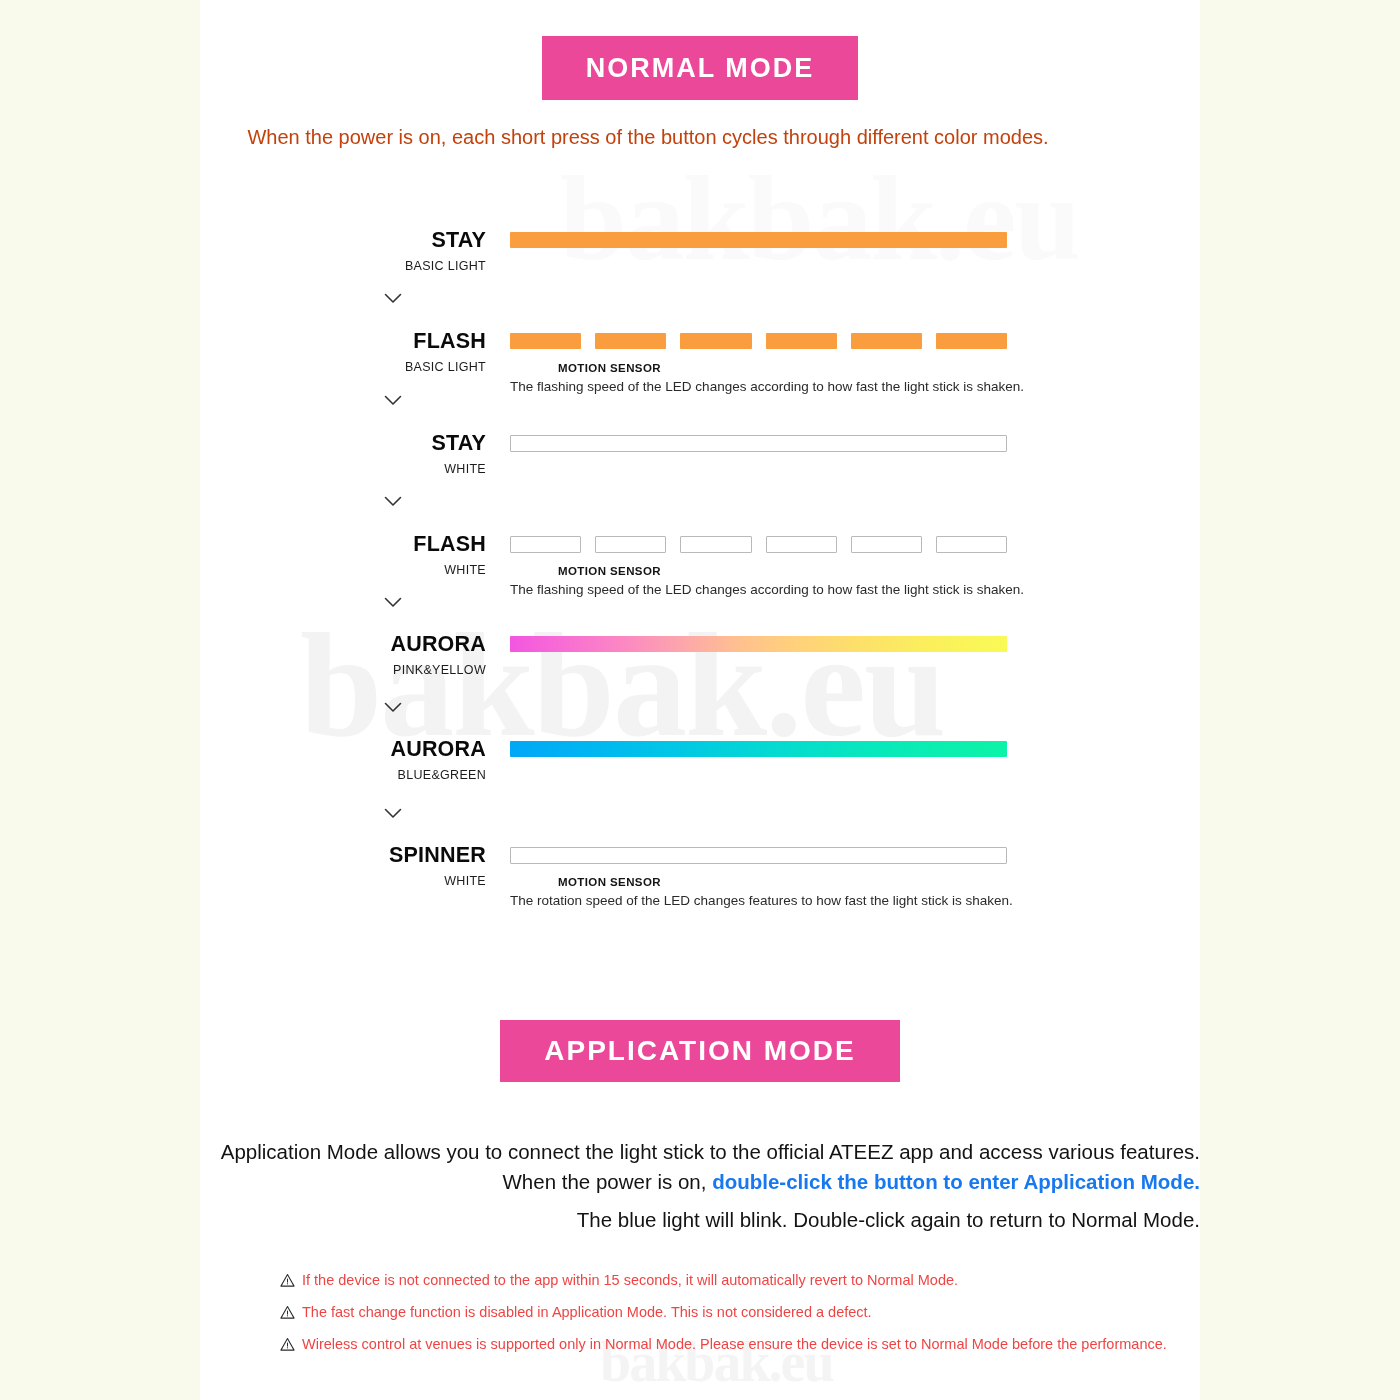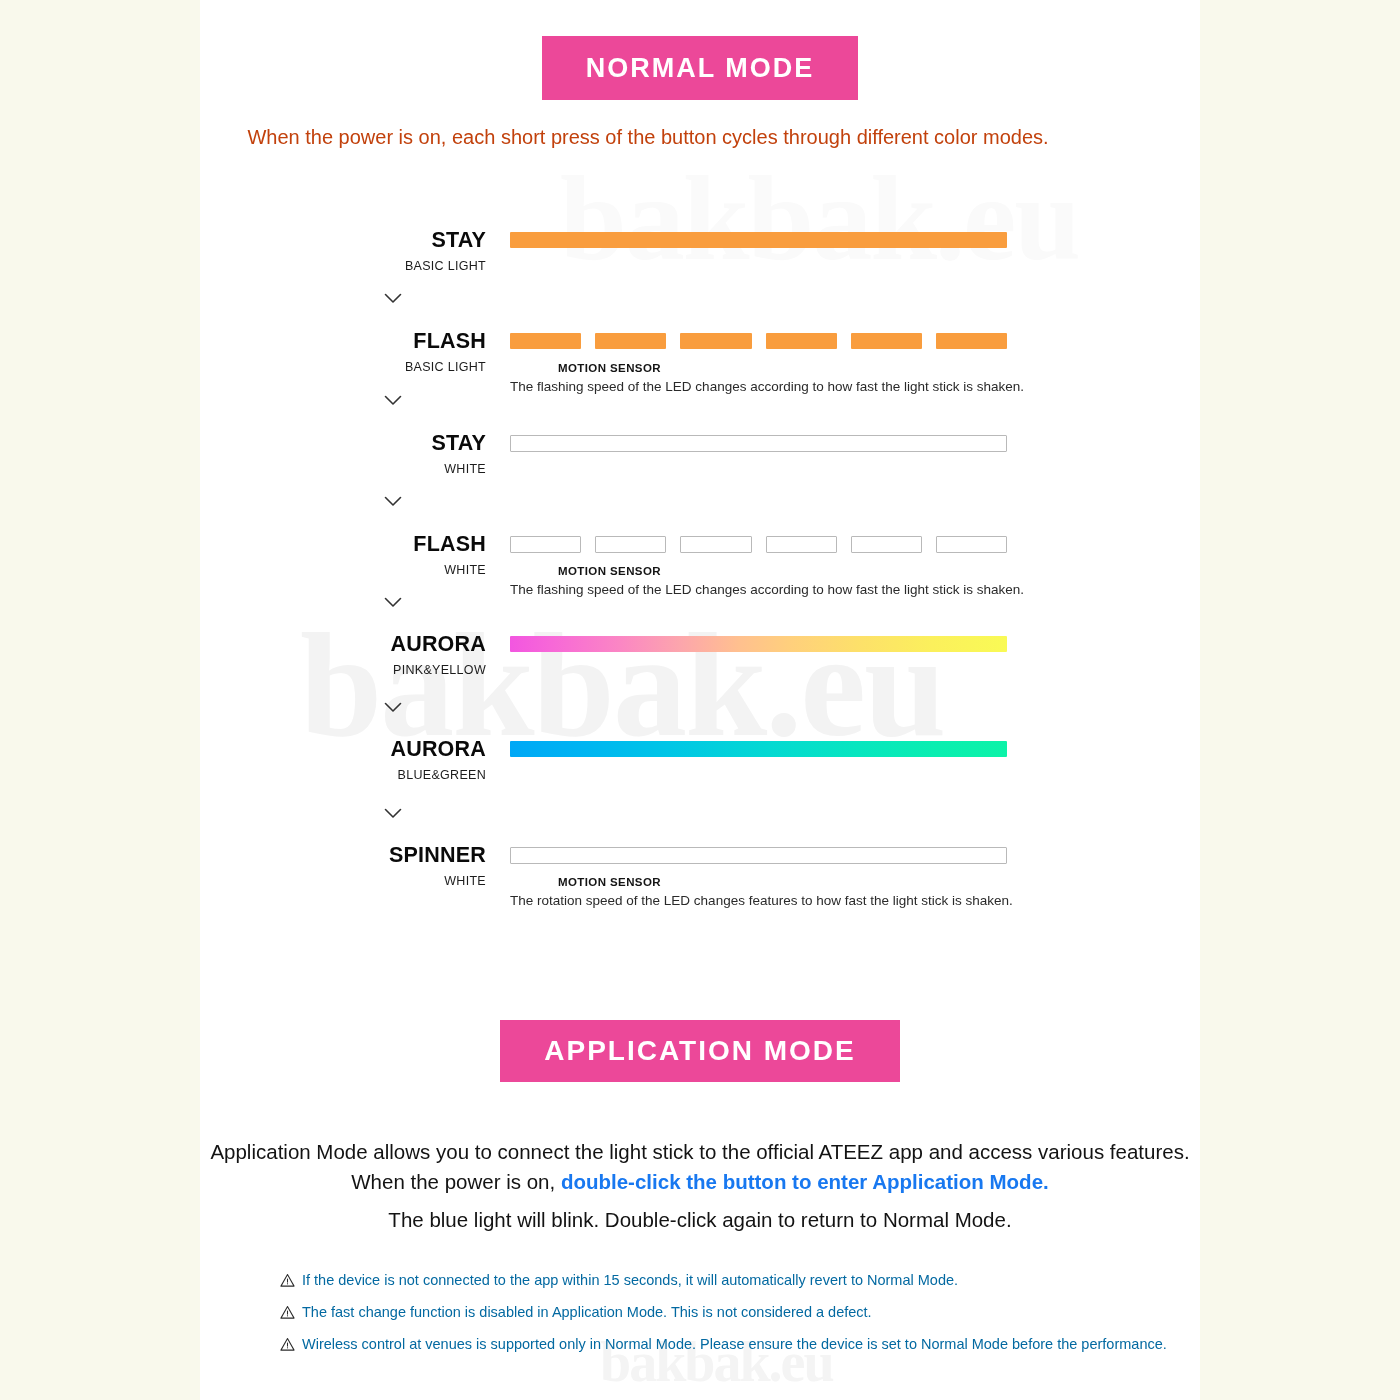--- a/index.html
+++ b/index.html
@@ -160,37 +160,37 @@
     width: 186px;
     text-align: center;
     color: #3a3a3a;
   }
   .chev svg { display: inline-block; }
 
   
   .app-line {
     position: absolute;
     left: 0; width: 1000px;
-    text-align: center;
+    text-align: right;
     font-size: 20.5px;
     color: #131313;
     white-space: nowrap;
   }
   #app-l1 { top: 1140px; }
   #app-l2 { top: 1170px; }
   #app-l3 { top: 1200px; margin-top: 8px; }
   .hl { color: #1878f0; font-weight: 600; }
 
   
   #notes { position: absolute; left: 80px; top: 1272px; width: 860px; }
   .note {
     position: relative;
     padding-left: 22px;
     font-size: 14.5px;
-    color: #0369a1;
+    color: #ef4444;
     margin-bottom: 16px;
     white-space: nowrap;
   }
   .note .warn-icon {
     position: absolute;
     left: 0; top: 1px;
     width: 15px; height: 15px;
   }
 </style>
 </head>

